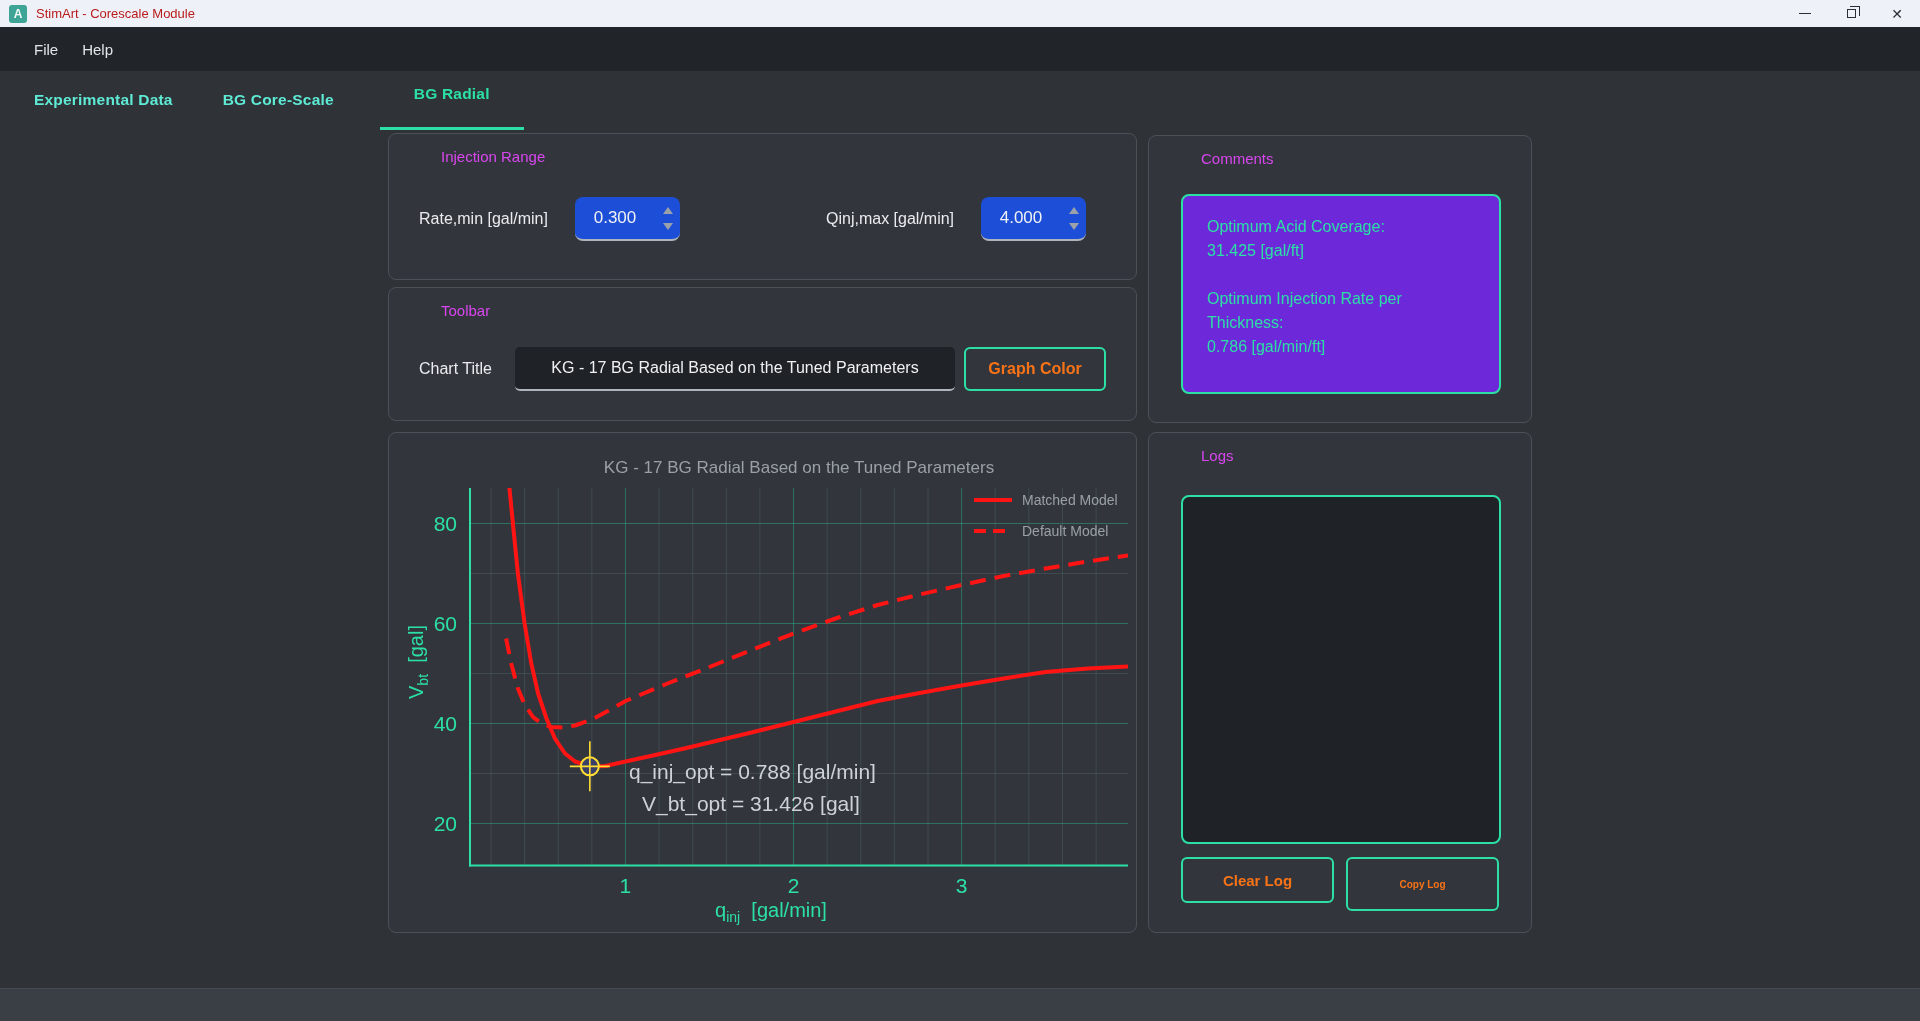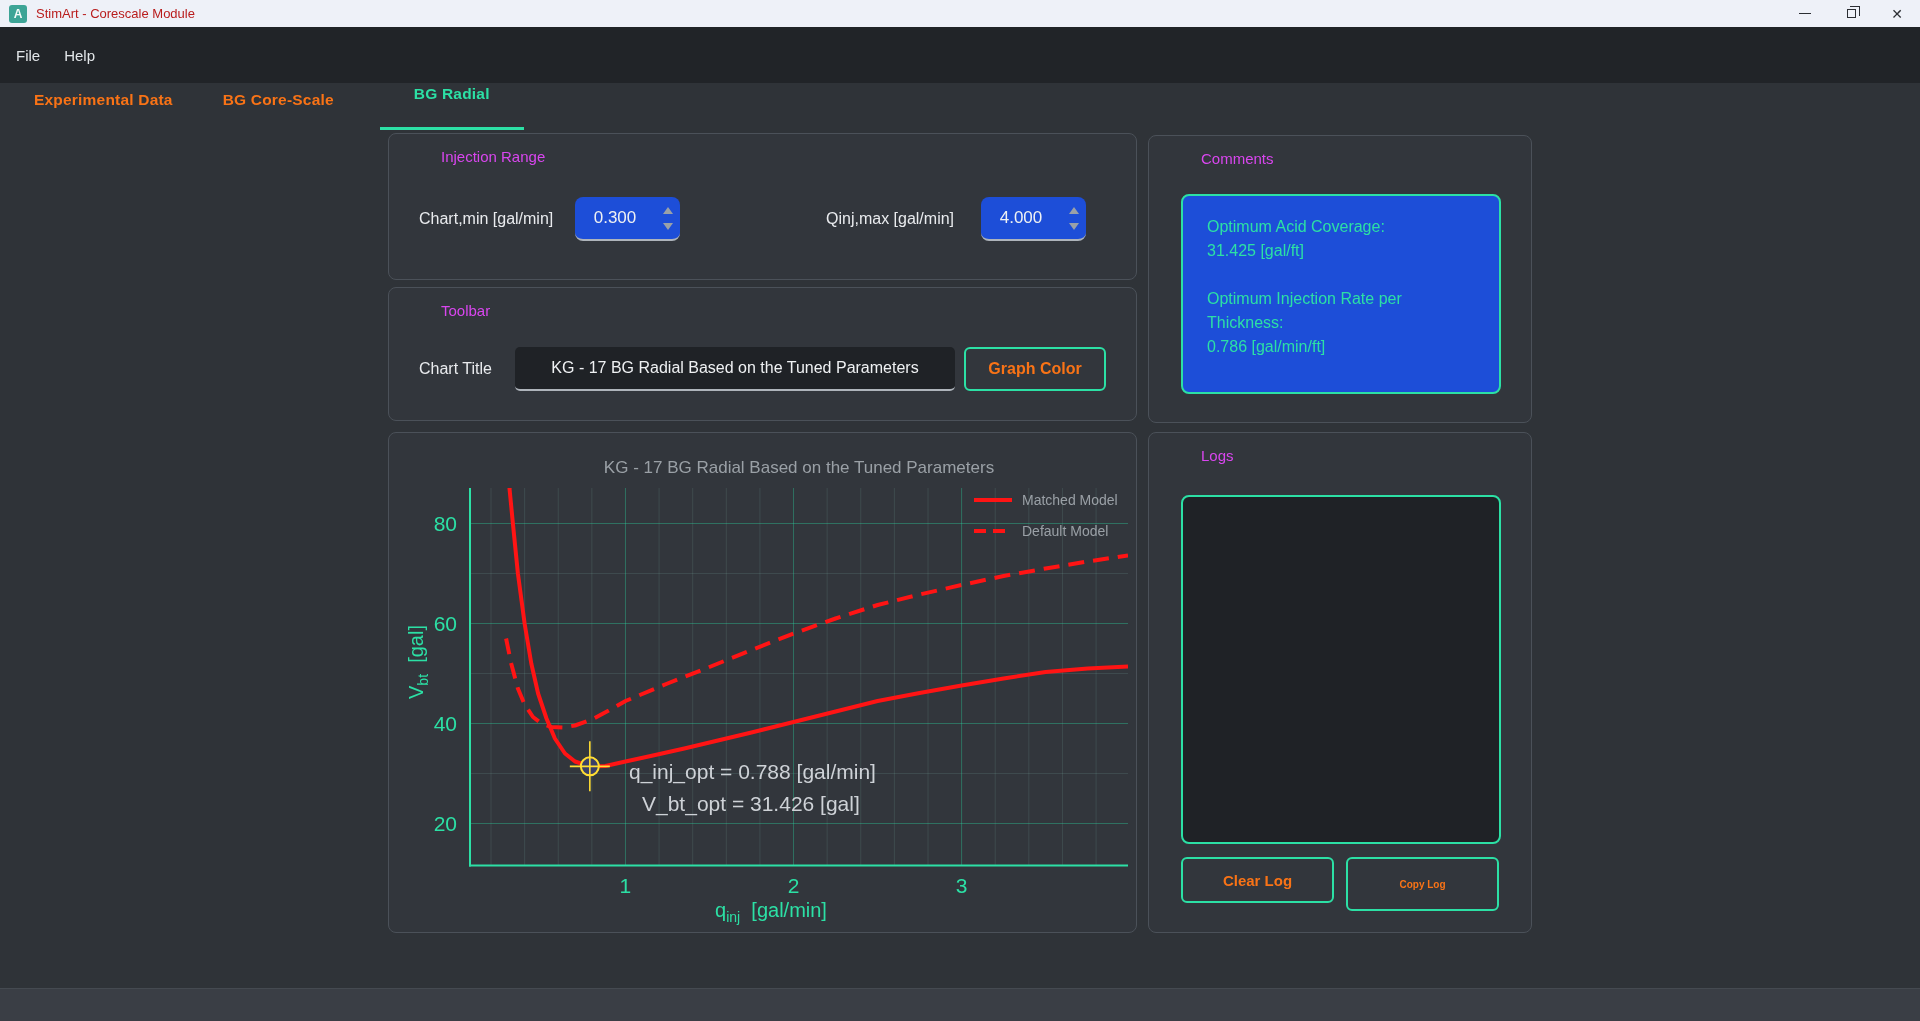--- a/index.html
+++ b/index.html
@@ -16,28 +16,28 @@
   .title-text { margin-left:9px; font-size:13px; color:#b91c1c; }
   .win-controls { margin-left:auto; display:flex; height:100%; }
   .win-btn { width:46px; height:100%; display:flex; align-items:center; justify-content:center;
              color:#2b2e33; font-size:14px; cursor:default; }
   .glyph-min { width:12px; height:0; border-top:1.6px solid #2b2e33; display:block; }
   .glyph-restore { position:relative; width:9px; height:9px; border:1.4px solid #2b2e33; display:block; background:#eef1f8; }
   .glyph-restore::before { content:""; position:absolute; top:-4px; left:2.5px; width:9px; height:9px;
              border:1.4px solid #2b2e33; border-left:none; border-bottom:none; }
 
   
-  .menubar { position:absolute; top:27px; left:0; width:100%; height:56px; background:#212428;
-             display:flex; align-items:center; padding-left:4px; }
+  .menubar { position:absolute; top:27px; left:0; width:100%; height:44px; background:#212428;
+             display:flex; align-items:center; padding-left:22px; }
   .menu-item { color:#e2e6e9; font-size:15px; padding:6px 12px; }
 
   
   .tabbar { position:absolute; top:71px; left:0; width:100%; height:58px; display:flex;
             align-items:center; padding-left:30px; }
-  .tab { font-size:15.5px; font-weight:bold; color:#f97316; margin-right:42px; padding:14px 4px 12px;
+  .tab { font-size:15.5px; font-weight:bold; color:#5eead4; margin-right:42px; padding:14px 4px 12px;
          border-bottom:3px solid transparent; letter-spacing:0.2px; }
   .tab.active { color:#2ce0a5; padding:14px 34px 24px; border-bottom-color:#2ce0a5; }
 
   
   .panel { position:absolute; border:1.5px solid #4b5159; border-radius:8px; background:#32363c; }
   .panel-title { position:absolute; top:14px; left:52px; color:#d946ef; font-size:15px; }
   .panel-injection { left:388px; top:133px;  width:749px; height:147px; }
   .panel-toolbar   { left:388px; top:287px;  width:749px; height:134px; }
   .panel-chart     { left:388px; top:432px;  width:749px; height:501px; }
   .panel-comments  { left:1148px; top:135px; width:384px; height:288px; }
@@ -59,21 +59,21 @@
 
   
   .text-input { position:absolute; left:126px; top:59px; width:440px; height:44px; background:#1f2226;
                 border:none; border-bottom:2px solid #aeb4bb; border-radius:5px; color:#eff1f3;
                 font-size:16px; text-align:center; outline:none; font-family:"Liberation Sans", sans-serif; }
   .accent-btn { background:transparent; border:2px solid #2ce0a5; border-radius:6px; color:#f97316;
                 font-size:16px; font-weight:bold; font-family:"Liberation Sans", sans-serif; cursor:default; }
   .btn-graph-color { position:absolute; left:575px; top:59px; width:142px; height:44px; }
 
   
-  .comments-box { position:absolute; left:32px; top:58px; width:320px; height:200px; background:#1d4ed8;
+  .comments-box { position:absolute; left:32px; top:58px; width:320px; height:200px; background:#6d28d9;
                   border:2px solid #2ce0a5; border-radius:8px; padding:19px 24px; color:#2ce0a5;
                   font-size:16px; line-height:1.5; white-space:pre-line; }
   .log-box { position:absolute; left:32px; top:62px; width:320px; height:349px; background:#1f2226;
              border:2px solid #2ce0a5; border-radius:8px; color:#2ce0a5; font-size:14px; padding:10px;
              white-space:pre-line; }
   .btn-clear-log { position:absolute; left:32px;  top:424px; width:153px; height:46px; font-size:15px; }
   .btn-copy-log  { position:absolute; left:197px; top:424px; width:153px; height:54px; font-size:10px; }
 
   
   .footer { position:absolute; left:0; bottom:0; width:100%; height:33px; background:#3a3e45;
@@ -108,21 +108,21 @@
   </div>
 
   <div class="tabbar">
     <div class="tab">Experimental Data</div>
     <div class="tab">BG Core-Scale</div>
     <div class="tab active">BG Radial</div>
   </div>
 
   <div class="panel panel-injection">
     <div class="panel-title">Injection Range</div>
-    <div class="field-label" style="left:30px; top:76px;">Chart,min [gal/min]</div>
+    <div class="field-label" style="left:30px; top:76px;">Rate,min [gal/min]</div>
     <div class="spinbox" style="left:186px; top:63px;">
       <input class="spin-input" value="0.300" style="">
       <div class="spin-arrows">
         <div class="arr-up"></div>
         <div class="arr-dn"></div>
       </div>
     </div>
     <div class="field-label" style="left:437px; top:76px;">Qinj,max [gal/min]</div>
     <div class="spinbox" style="left:592px; top:63px;">
       <input class="spin-input" value="4.000" style="">

